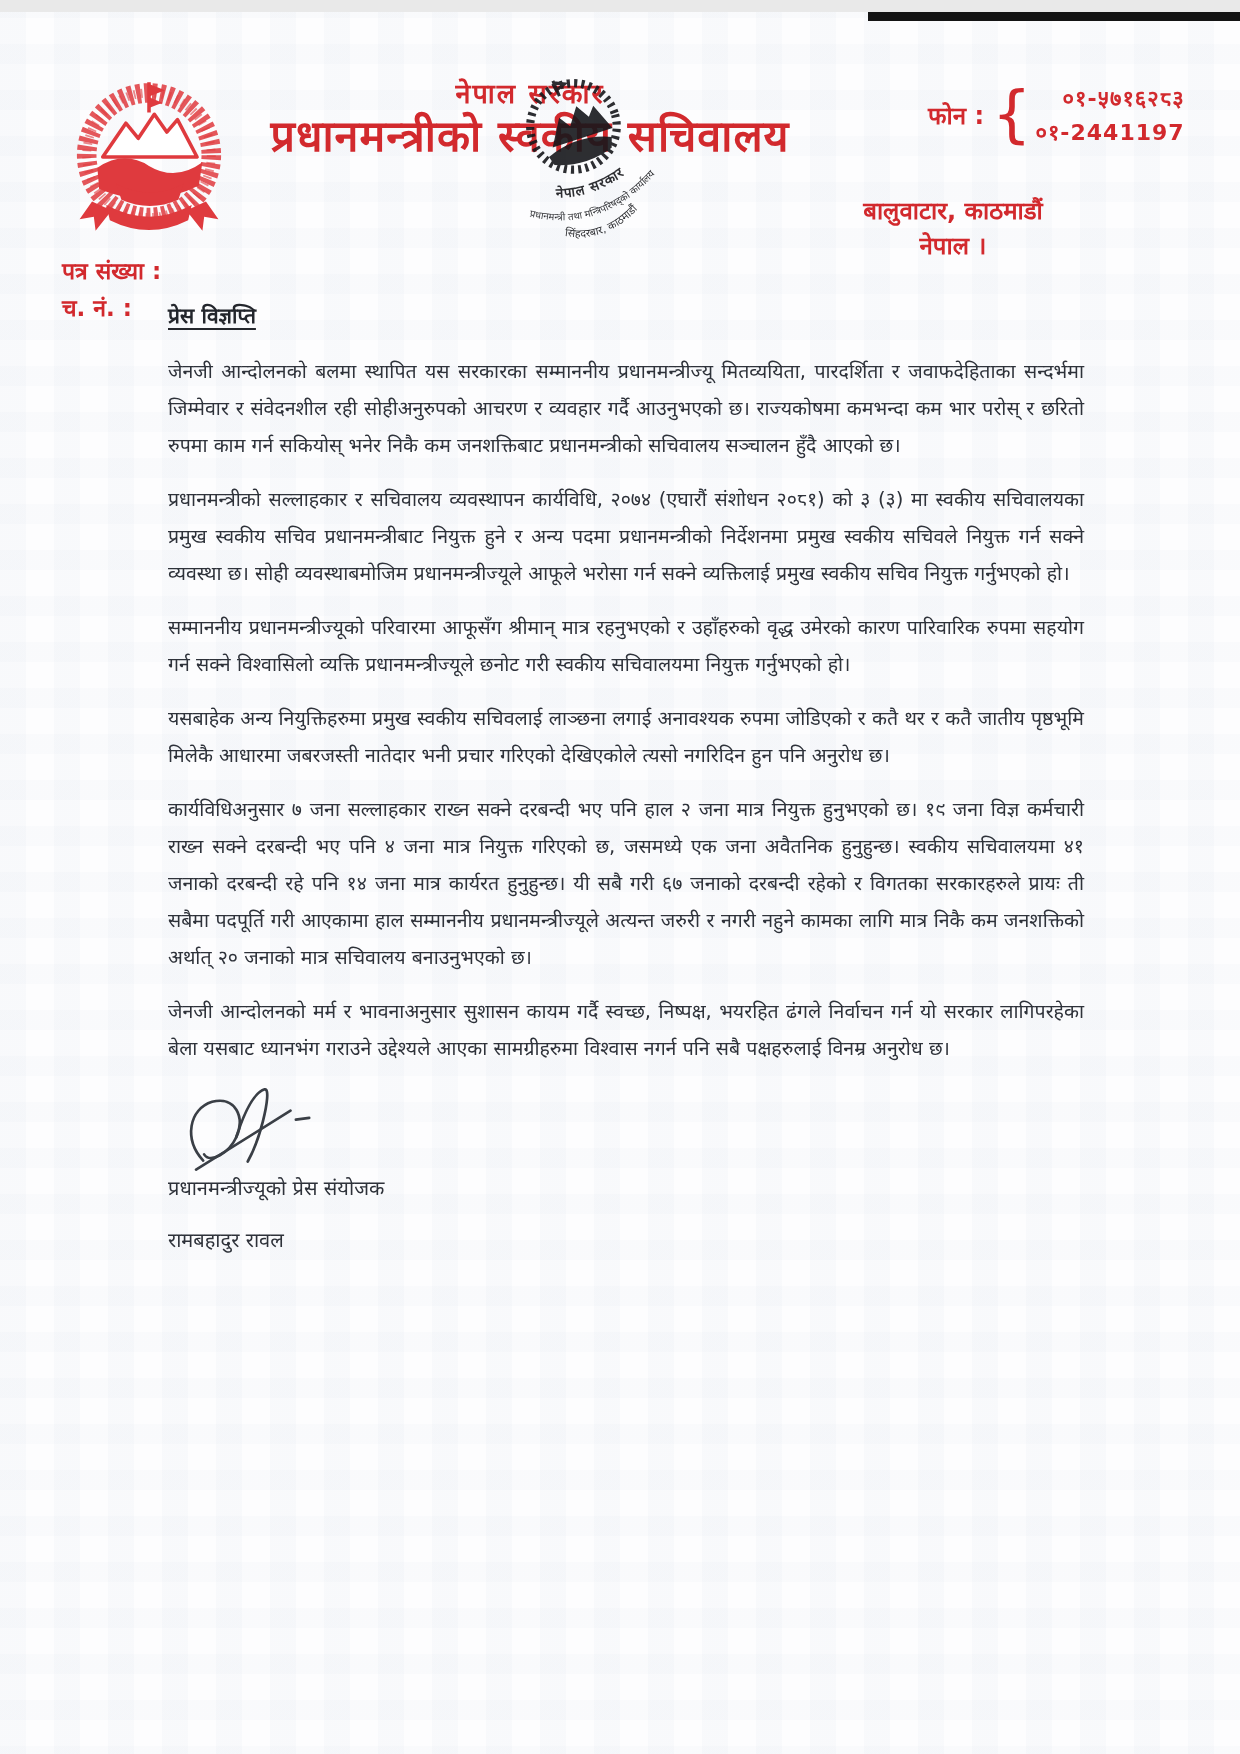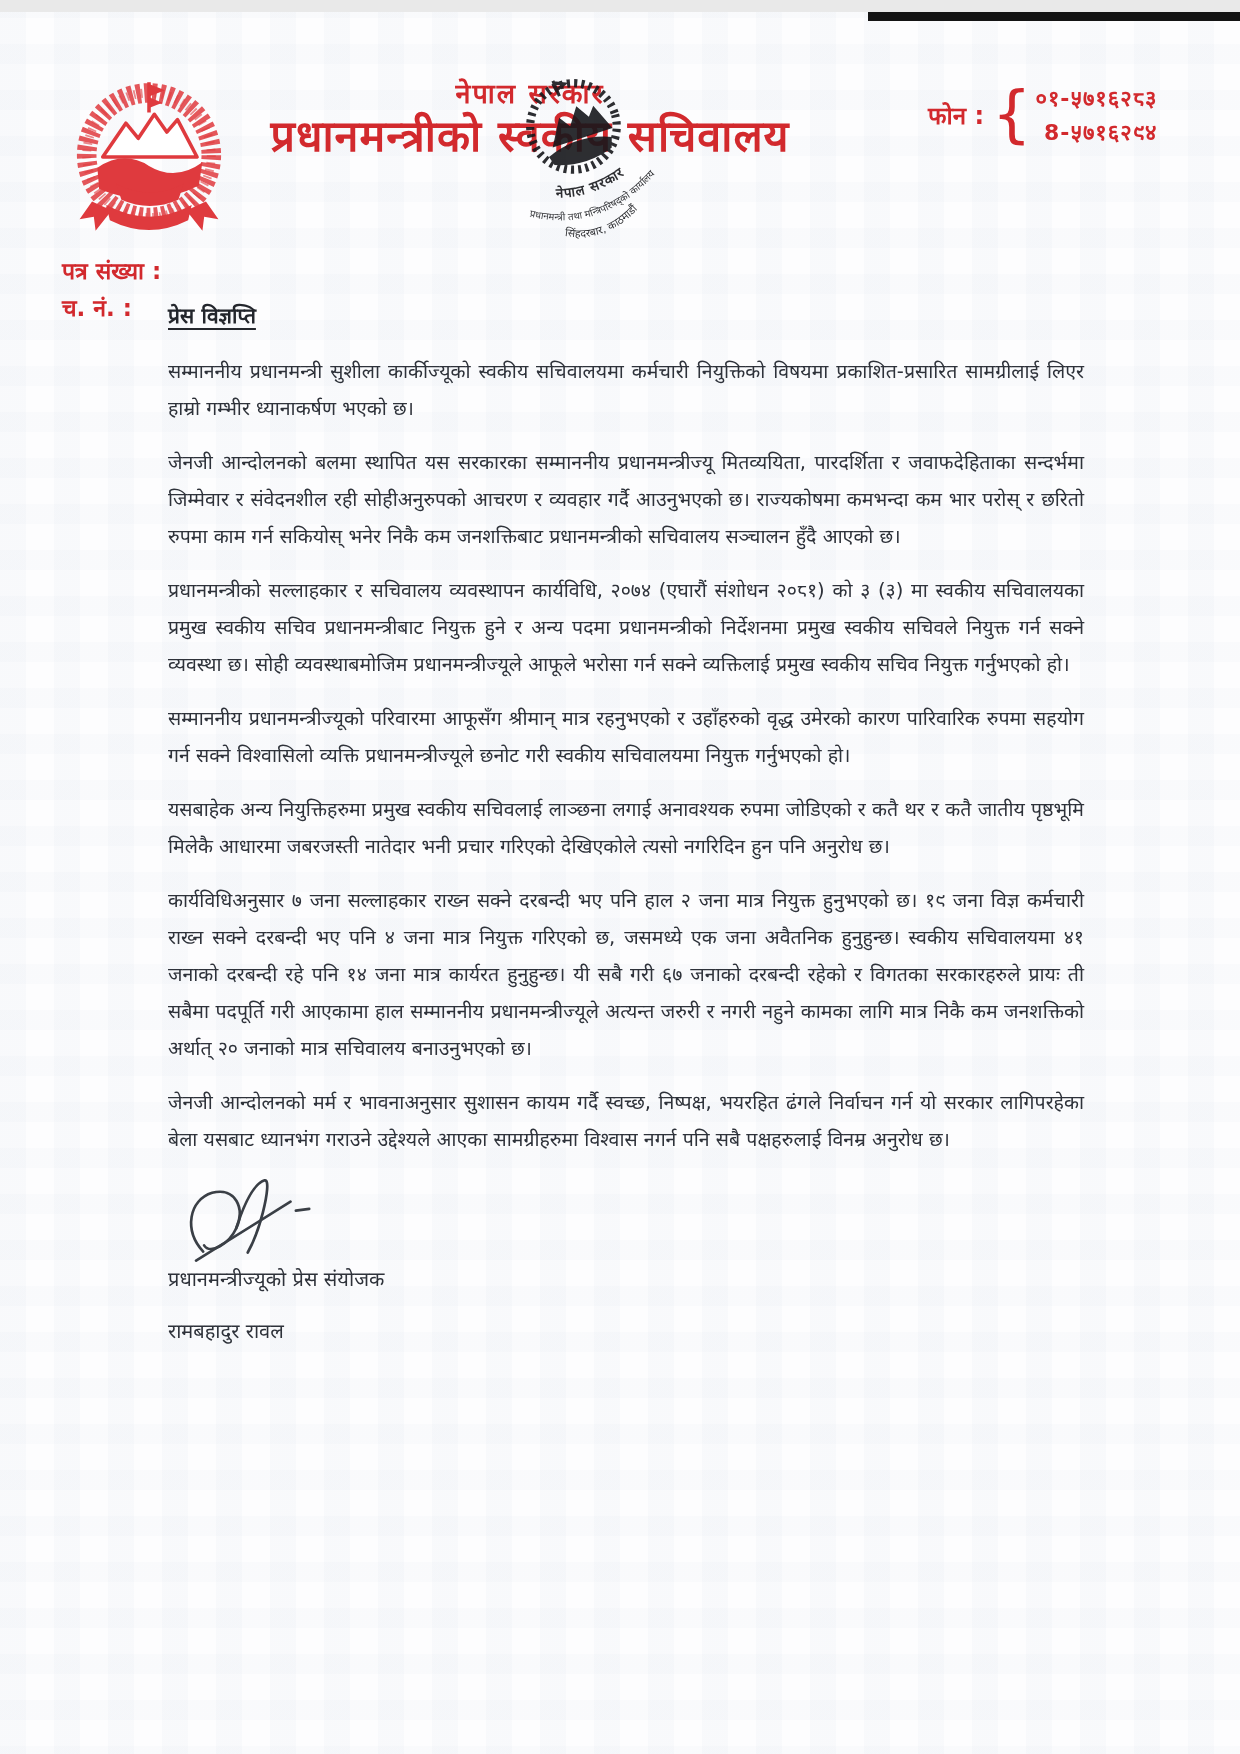--- a/index.html
+++ b/index.html
@@ -112,34 +112,37 @@
     <text font-size="10.5" fill="#17181c">
       <textPath href="#st-arc3" startOffset="50%" text-anchor="middle">सिंहदरबार, काठमाडौं</textPath>
     </text>
   </svg>
 
   <div class="phone-block">
     <span class="phone-label">फोन :</span>
     <span class="phone-brace">{</span>
     <span class="phone-numbers">
       <span>०१-५७१६२८३</span>
-      <span>8-५७१६२९४</span>
+      <span>०१-2441197</span>
     </span>
   </div>
 
+  <div class="address-block">
+    <div>बालुवाटार, काठमाडौं</div>
+    <div>नेपाल ।</div>
+  </div>
 
   <div class="ref-block">
     <div class="ref-line">पत्र संख्या :</div>
     <div class="ref-line">च. नं. :</div>
   </div>
 
   <div class="content">
     <div class="doc-title">प्रेस विज्ञप्ति</div>
 
-    <p>सम्माननीय प्रधानमन्त्री सुशीला कार्कीज्यूको स्वकीय सचिवालयमा कर्मचारी नियुक्तिको विषयमा प्रकाशित-प्रसारित सामग्रीलाई लिएर हाम्रो गम्भीर ध्यानाकर्षण भएको छ।</p>
     <p>जेनजी आन्दोलनको बलमा स्थापित यस सरकारका सम्माननीय प्रधानमन्त्रीज्यू मितव्ययिता, पारदर्शिता र जवाफदेहिताका सन्दर्भमा जिम्मेवार र संवेदनशील रही सोहीअनुरुपको आचरण र व्यवहार गर्दै आउनुभएको छ। राज्यकोषमा कमभन्दा कम भार परोस् र छरितो रुपमा काम गर्न सकियोस् भनेर निकै कम जनशक्तिबाट प्रधानमन्त्रीको सचिवालय सञ्चालन हुँदै आएको छ।</p>
     <p>प्रधानमन्त्रीको सल्लाहकार र सचिवालय व्यवस्थापन कार्यविधि, २०७४ (एघारौं संशोधन २०८१) को ३ (३) मा स्वकीय सचिवालयका प्रमुख स्वकीय सचिव प्रधानमन्त्रीबाट नियुक्त हुने र अन्य पदमा प्रधानमन्त्रीको निर्देशनमा प्रमुख स्वकीय सचिवले नियुक्त गर्न सक्ने व्यवस्था छ। सोही व्यवस्थाबमोजिम प्रधानमन्त्रीज्यूले आफूले भरोसा गर्न सक्ने व्यक्तिलाई प्रमुख स्वकीय सचिव नियुक्त गर्नुभएको हो।</p>
     <p>सम्माननीय प्रधानमन्त्रीज्यूको परिवारमा आफूसँग श्रीमान् मात्र रहनुभएको र उहाँहरुको वृद्ध उमेरको कारण पारिवारिक रुपमा सहयोग गर्न सक्ने विश्वासिलो व्यक्ति प्रधानमन्त्रीज्यूले छनोट गरी स्वकीय सचिवालयमा नियुक्त गर्नुभएको हो।</p>
     <p>यसबाहेक अन्य नियुक्तिहरुमा प्रमुख स्वकीय सचिवलाई लाञ्छना लगाई अनावश्यक रुपमा जोडिएको र कतै थर र कतै जातीय पृष्ठभूमि मिलेकै आधारमा जबरजस्ती नातेदार भनी प्रचार गरिएको देखिएकोले त्यसो नगरिदिन हुन पनि अनुरोध छ।</p>
     <p>कार्यविधिअनुसार ७ जना सल्लाहकार राख्न सक्ने दरबन्दी भए पनि हाल २ जना मात्र नियुक्त हुनुभएको छ। १९ जना विज्ञ कर्मचारी राख्न सक्ने दरबन्दी भए पनि ४ जना मात्र नियुक्त गरिएको छ, जसमध्ये एक जना अवैतनिक हुनुहुन्छ। स्वकीय सचिवालयमा ४१ जनाको दरबन्दी रहे पनि १४ जना मात्र कार्यरत हुनुहुन्छ। यी सबै गरी ६७ जनाको दरबन्दी रहेको र विगतका सरकारहरुले प्रायः ती सबैमा पदपूर्ति गरी आएकामा हाल सम्माननीय प्रधानमन्त्रीज्यूले अत्यन्त जरुरी र नगरी नहुने कामका लागि मात्र निकै कम जनशक्तिको अर्थात् २० जनाको मात्र सचिवालय बनाउनुभएको छ।</p>
     <p>जेनजी आन्दोलनको मर्म र भावनाअनुसार सुशासन कायम गर्दै स्वच्छ, निष्पक्ष, भयरहित ढंगले निर्वाचन गर्न यो सरकार लागिपरहेका बेला यसबाट ध्यानभंग गराउने उद्देश्यले आएका सामग्रीहरुमा विश्वास नगर्न पनि सबै पक्षहरुलाई विनम्र अनुरोध छ।</p>
 
     <div class="sign-block">
       <svg class="signature-svg" viewBox="0 0 180 110" aria-hidden="true">
         <g fill="none" stroke="#3a3f46" stroke-width="3" stroke-linecap="round">

